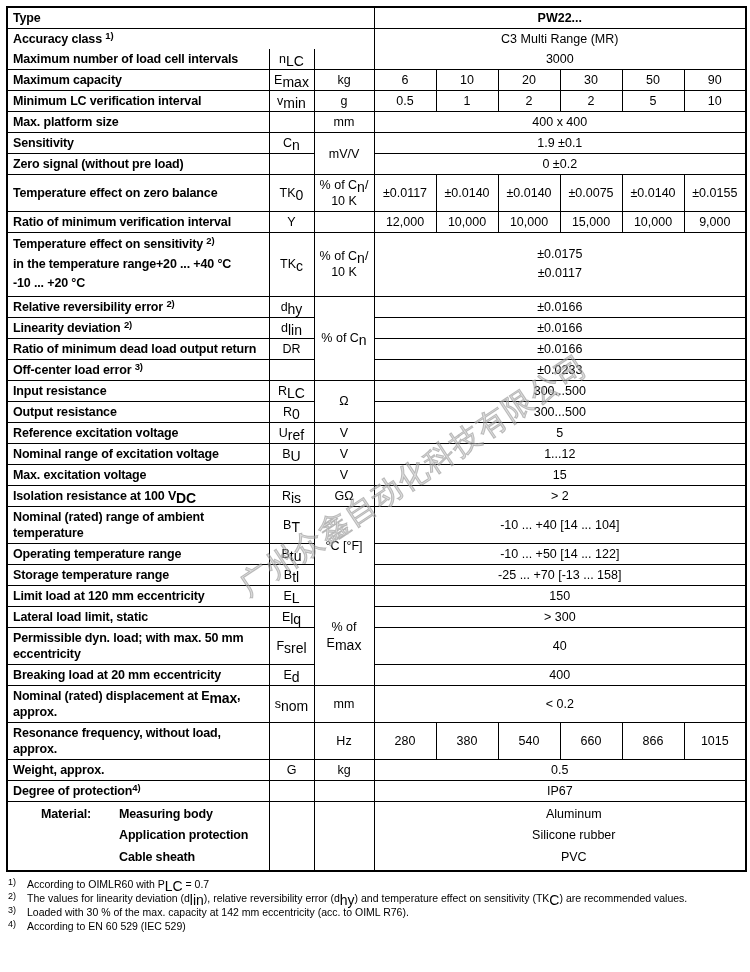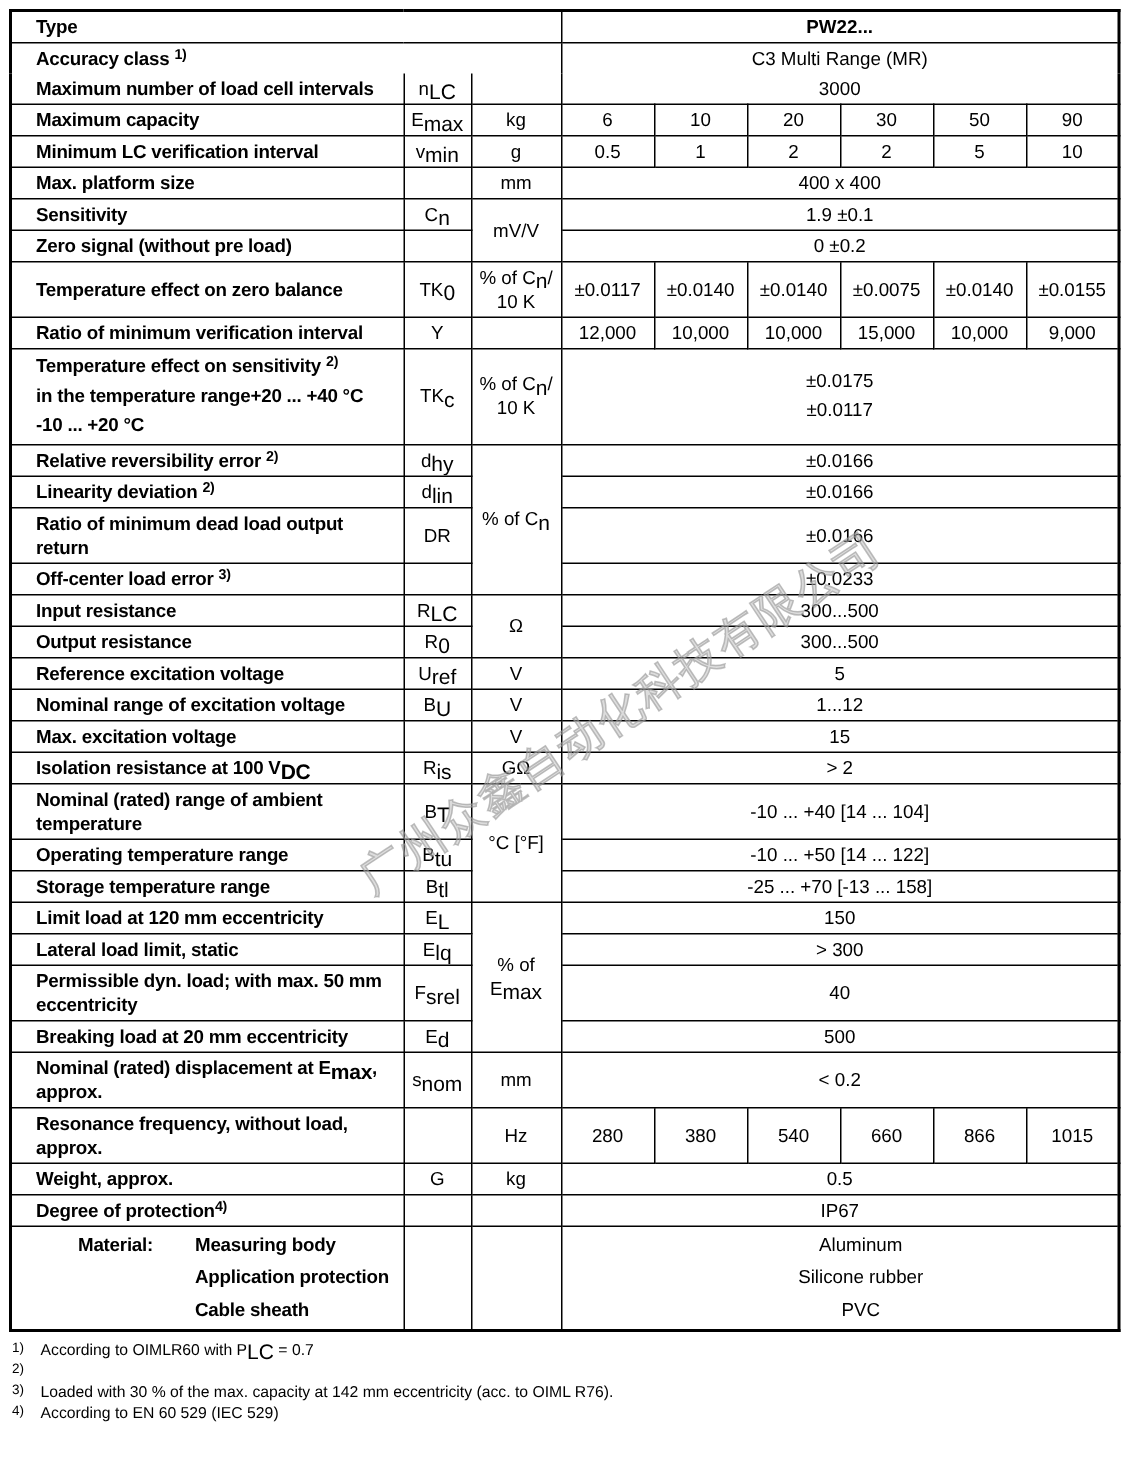--- a/index.html
+++ b/index.html
@@ -2,21 +2,21 @@
 <html><head>
 <meta charset="utf-8">
 <style>
   html,body{margin:0;padding:0;background:#fff;}
   .page{position:relative;width:750px;height:972px;background:#fff;overflow:hidden;
         font-family:"Liberation Sans",sans-serif;color:#000;}
   table.spec{border-collapse:collapse;table-layout:fixed;margin:6px 0 0 6px;width:738px;
              border:2px solid #000;}
   td{border:1px solid #000;padding:2px 4px;font-size:12.5px;line-height:16px;
      vertical-align:middle;overflow:hidden;}
-  td.l{font-weight:bold;text-align:left;padding-left:16px;letter-spacing:-0.15px;}
+  td.l{font-weight:bold;text-align:left;padding-left:5px;letter-spacing:-0.15px;}
   td.c{text-align:center;}
   td.b{font-weight:bold;}
   td.nb{border-bottom:0;}
   td.nt{border-top:0;}
   sub{font-size:14px;vertical-align:-3px;line-height:0;}
   sup{font-size:9.5px;vertical-align:4px;line-height:0;}
   .ln{line-height:16px;}
   .lh19 .ln{line-height:19.5px;}
   .lh21 .ln{line-height:21.5px;margin-left:28px;}
   .sb{display:flex;justify-content:flex-start;}
@@ -236,21 +236,21 @@
           <td colspan="6" class="c">&gt; 300</td>
         </tr>
         <tr>
           <td class="l">Permissible dyn. load; with max. 50 mm eccentricity</td>
           <td class="c">F<sub>srel</sub></td>
           <td colspan="6" class="c">40</td>
         </tr>
         <tr>
           <td class="l">Breaking load at 20 mm eccentricity</td>
           <td class="c">E<sub>d</sub></td>
-          <td colspan="6" class="c">500</td>
+          <td colspan="6" class="c">400</td>
         </tr>
         <tr>
           <td class="l">Nominal (rated) displacement at E<sub>max</sub>, approx.</td>
           <td class="c">s<sub>nom</sub></td>
           <td class="c">mm</td>
           <td colspan="6" class="c">&lt; 0.2</td>
         </tr>
         <tr>
           <td class="l">Resonance frequency, without load, approx.</td>
           <td class="c"></td>
@@ -296,20 +296,21 @@
   <div class="footnotes">
       <div class="fn">
         <span class="fm">1)</span>
         <span class="ft">
           <div>According to OIMLR60 with P<sub>LC</sub> = 0.7</div>
         </span>
       </div>
       <div class="fn">
         <span class="fm">2)</span>
         <span class="ft">
+          <div>The values for linearity deviation (d<sub>lin</sub>), relative reversibility error (d<sub>hy</sub>) and temperature effect on sensitivity (TK<sub>C</sub>) are recommended values.</div>
         </span>
       </div>
       <div class="fn">
         <span class="fm">3)</span>
         <span class="ft">
           <div>Loaded with 30 % of the max. capacity at 142 mm eccentricity (acc. to OIML R76).</div>
         </span>
       </div>
       <div class="fn">
         <span class="fm">4)</span>

